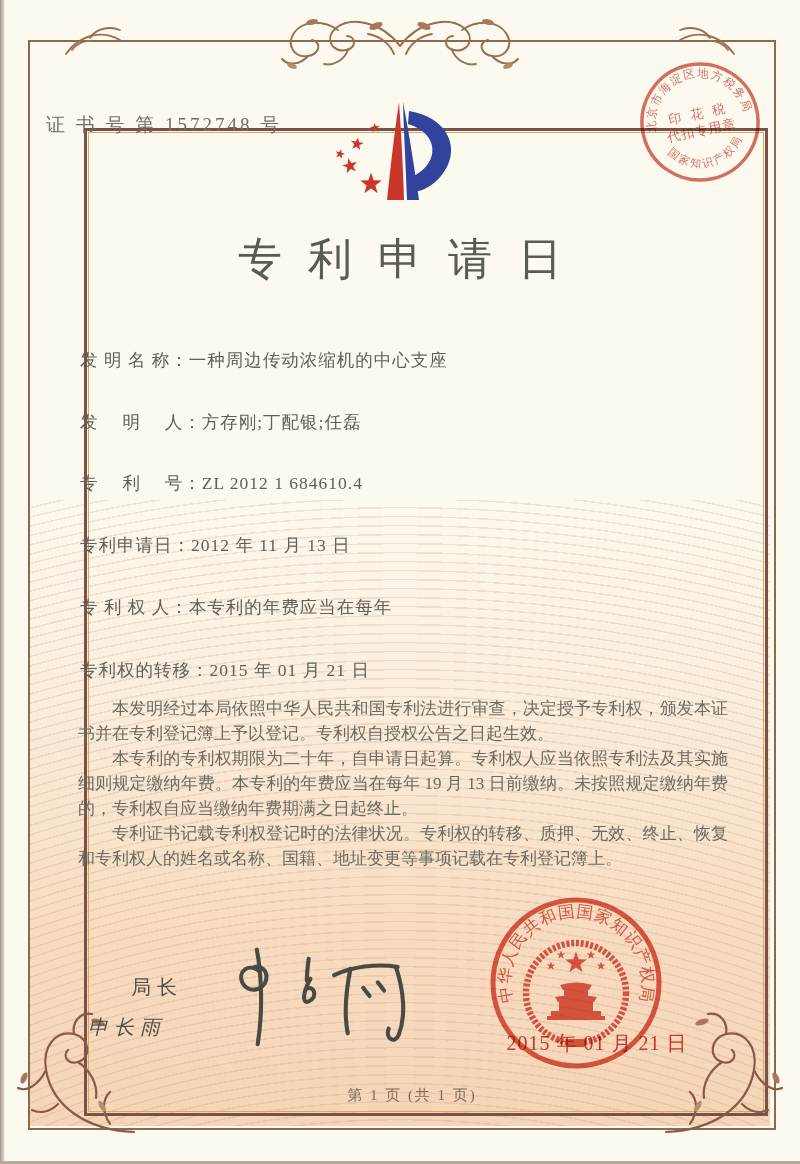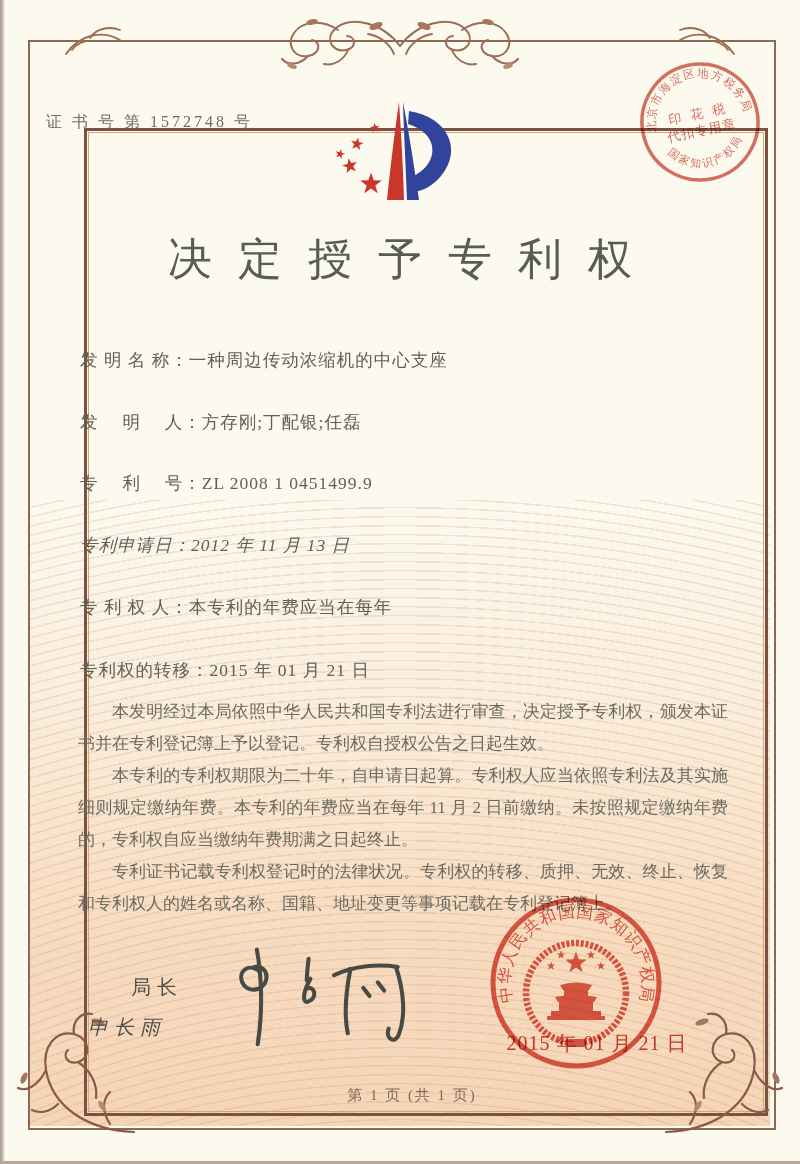--- a/index.html
+++ b/index.html
@@ -25,26 +25,26 @@
 
   
   .frame-outer{position:absolute;left:28px;top:40px;width:744px;height:1086px;border:2px solid #8b6952;z-index:2;}
   .frame-inner{position:absolute;left:84px;top:128px;width:678px;height:982px;border:3px solid #7c5044;z-index:2;}
   .frame-inner::after{content:"";position:absolute;inset:1px;border:1px solid #cdab6b;}
 
   .orn{position:absolute;z-index:3;}
 
   
   .t{position:absolute;z-index:4;}
-  .cert-no{left:46px;top:112px;font-size:16px;letter-spacing:3px;color:#6e6e67;}
+  .cert-no{left:46px;top:112px;font-size:19px;letter-spacing:3px;color:#6e6e67;}
   .logo{left:328px;top:96px;z-index:4;}
   .title{left:0;top:230px;width:800px;text-align:center;font-size:44px;letter-spacing:26px;text-indent:26px;color:#585d53;font-weight:500;}
   .field{left:80px;width:660px;font-size:17.5px;color:#60605a;letter-spacing:1px;white-space:nowrap;}
   .field .lab{display:inline-block;}
-  .body-text{left:78px;top:696px;width:650px;font-size:17px;line-height:32px;color:#6b6a60;text-align:justify;}
+  .body-text{left:78px;top:696px;width:650px;font-size:17px;line-height:25px;color:#6b6a60;text-align:justify;}
   .body-text p{margin:0;text-indent:2em;}
   .sign-title{left:88px;top:974px;font-size:20px;letter-spacing:6px;color:#50504a;margin-left:43px;}
   .sign-name{left:88px;top:1014px;font-size:20px;letter-spacing:6px;color:#50504a;font-style:italic;}
   .signature-svg{left:225px;top:944px;z-index:4;}
   .footer{left:12px;top:1086px;width:800px;text-align:center;font-size:15px;letter-spacing:2px;color:#7d6a59;}
 
   
   .seal-main{position:absolute;left:476px;top:883px;z-index:5;mix-blend-mode:multiply;opacity:.95;}
   .seal-date{position:absolute;left:492px;top:1030px;width:210px;text-align:center;font-size:20px;letter-spacing:1px;color:#cc4237;z-index:6;mix-blend-mode:multiply;}
   .seal-stamp{position:absolute;left:622px;top:44px;z-index:5;mix-blend-mode:multiply;opacity:.88;}
@@ -153,44 +153,44 @@
         <textPath href="#stampTopArc" startOffset="50%" text-anchor="middle">北京市海淀区地方税务局</textPath>
       </text>
       <text font-size="11" letter-spacing="2" font-family="Liberation Serif, DejaVu Serif, serif">
         <textPath href="#stampBottomArc" startOffset="50%" text-anchor="middle">国家知识产权局</textPath>
       </text>
       <text x="0" y="-4" text-anchor="middle" font-size="13" letter-spacing="3">印 花 税</text>
       <text x="0" y="13" text-anchor="middle" font-size="13" letter-spacing="1">代扣专用章</text>
     </g>
   </svg>
 
-  <div class="t title">决定授予专利权</div>
+  <div class="t title">专利申请日</div>
 
   <div class="t field" style="top:348px;">
     <span class="lab">发 明 名 称：</span><span>一种周边传动浓缩机的中心支座</span>
   </div>
   <div class="t field" style="top:410px;">
     <span class="lab">发　 明　 人：</span><span>方存刚;丁配银;任磊</span>
   </div>
   <div class="t field" style="top:471px;">
-    <span class="lab">专　 利　 号：</span><span>ZL 2008 1 0451499.9</span>
-  </div>
-  <div class="t field" style="top:533px;font-style:italic;">
+    <span class="lab">专　 利　 号：</span><span>ZL 2012 1 684610.4</span>
+  </div>
+  <div class="t field" style="top:533px;">
     <span class="lab">专利申请日：</span><span>2012 年 11 月 13 日</span>
   </div>
   <div class="t field" style="top:595px;">
     <span class="lab">专 利 权 人：</span><span>本专利的年费应当在每年</span>
   </div>
   <div class="t field" style="top:658px;">
     <span class="lab">专利权的转移：</span><span>2015 年 01 月 21 日</span>
   </div>
 
   <div class="t body-text">
     <p>本发明经过本局依照中华人民共和国专利法进行审查，决定授予专利权，颁发本证书并在专利登记簿上予以登记。专利权自授权公告之日起生效。</p>
-    <p>本专利的专利权期限为二十年，自申请日起算。专利权人应当依照专利法及其实施细则规定缴纳年费。本专利的年费应当在每年 11 月 2 日前缴纳。未按照规定缴纳年费的，专利权自应当缴纳年费期满之日起终止。</p>
+    <p>本专利的专利权期限为二十年，自申请日起算。专利权人应当依照专利法及其实施细则规定缴纳年费。本专利的年费应当在每年 19 月 13 日前缴纳。未按照规定缴纳年费的，专利权自应当缴纳年费期满之日起终止。</p>
     <p>专利证书记载专利权登记时的法律状况。专利权的转移、质押、无效、终止、恢复和专利权人的姓名或名称、国籍、地址变更等事项记载在专利登记簿上。</p>
   </div>
 
   <div class="t sign-title">局长</div>
   <div class="t sign-name">申长雨</div>
 
   <svg class="t signature-svg" width="200" height="104" viewBox="0 0 220 114">
     <g stroke="#474b44" stroke-width="4.5" fill="none" stroke-linecap="round" stroke-linejoin="round">
       <path d="M38 30 C26 20 14 30 19 42 C24 54 42 52 45 40 C48 28 38 22 31 26"></path>
       <path d="M35 6 C40 32 42 72 36 110"></path>

